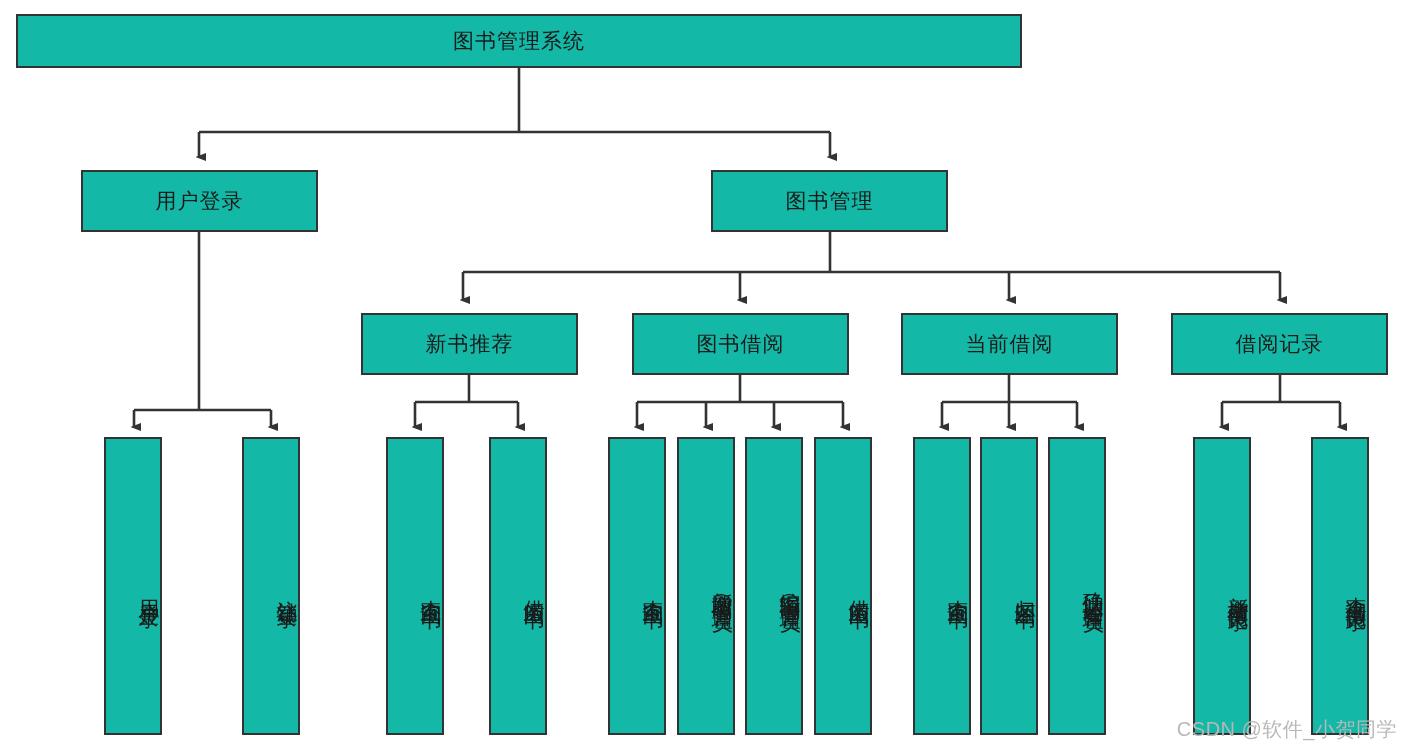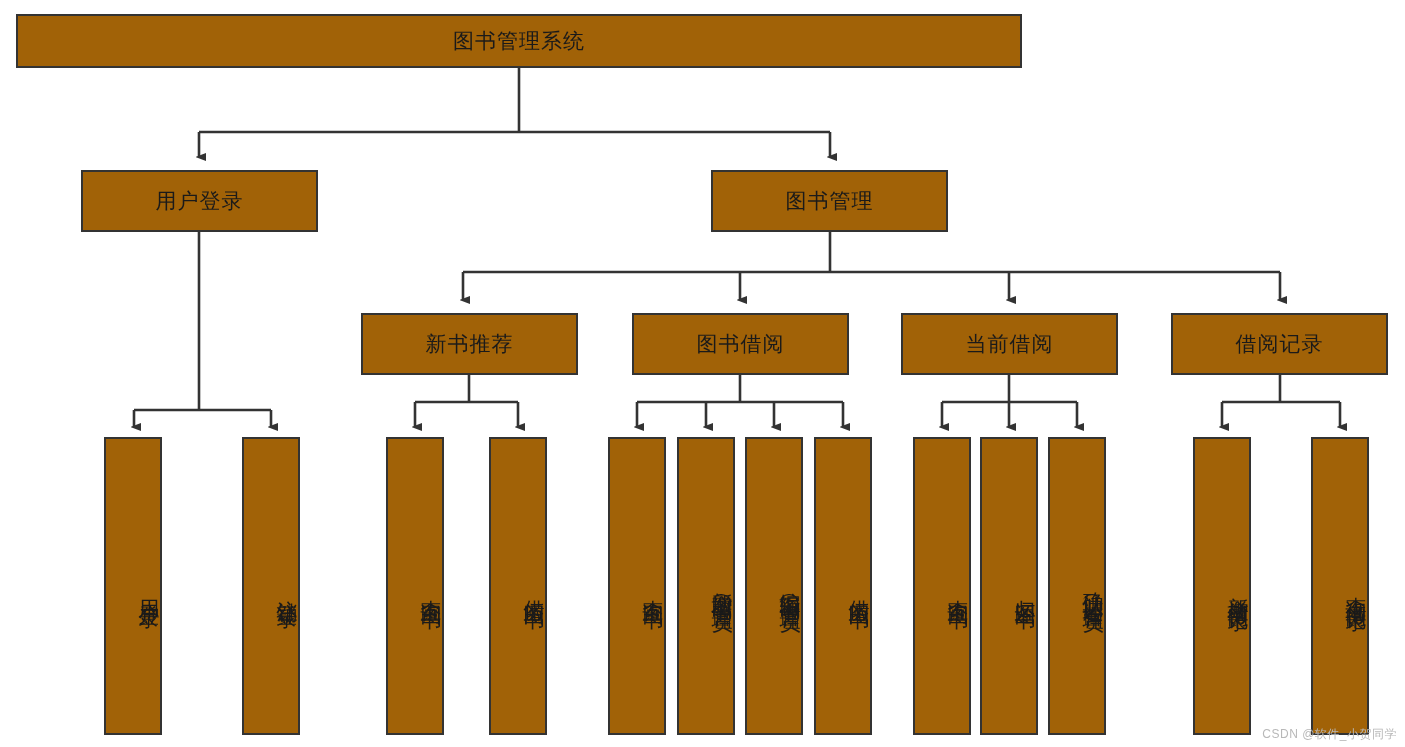--- a/index.html
+++ b/index.html
@@ -22,21 +22,21 @@
     left: 0;
     top: 0;
     width: 1405px;
     height: 747px;
     pointer-events: none;
   }
   .node {
     position: absolute;
     box-sizing: border-box;
     border: 2px solid #333333;
-    background: #a16207;
+    background: #14b8a6;
     display: flex;
     align-items: center;
     justify-content: center;
     color: #1a1a1a;
   }
   .node.horiz {
     font-size: 21px;
     letter-spacing: 1px;
   }
   .node.vert {
@@ -54,21 +54,21 @@
   }
   .node.vert .vtext {
     writing-mode: vertical-rl;
     text-orientation: upright;
     white-space: nowrap;
   }
   #watermark {
     position: absolute;
     right: 8px;
     bottom: 4px;
-    font-size: 12px;
+    font-size: 20px;
     color: #b8b8b8;
     letter-spacing: 0.5px;
     white-space: nowrap;
   }
 </style>
 </head>
 <body>
 
 <div id="canvas">
 

